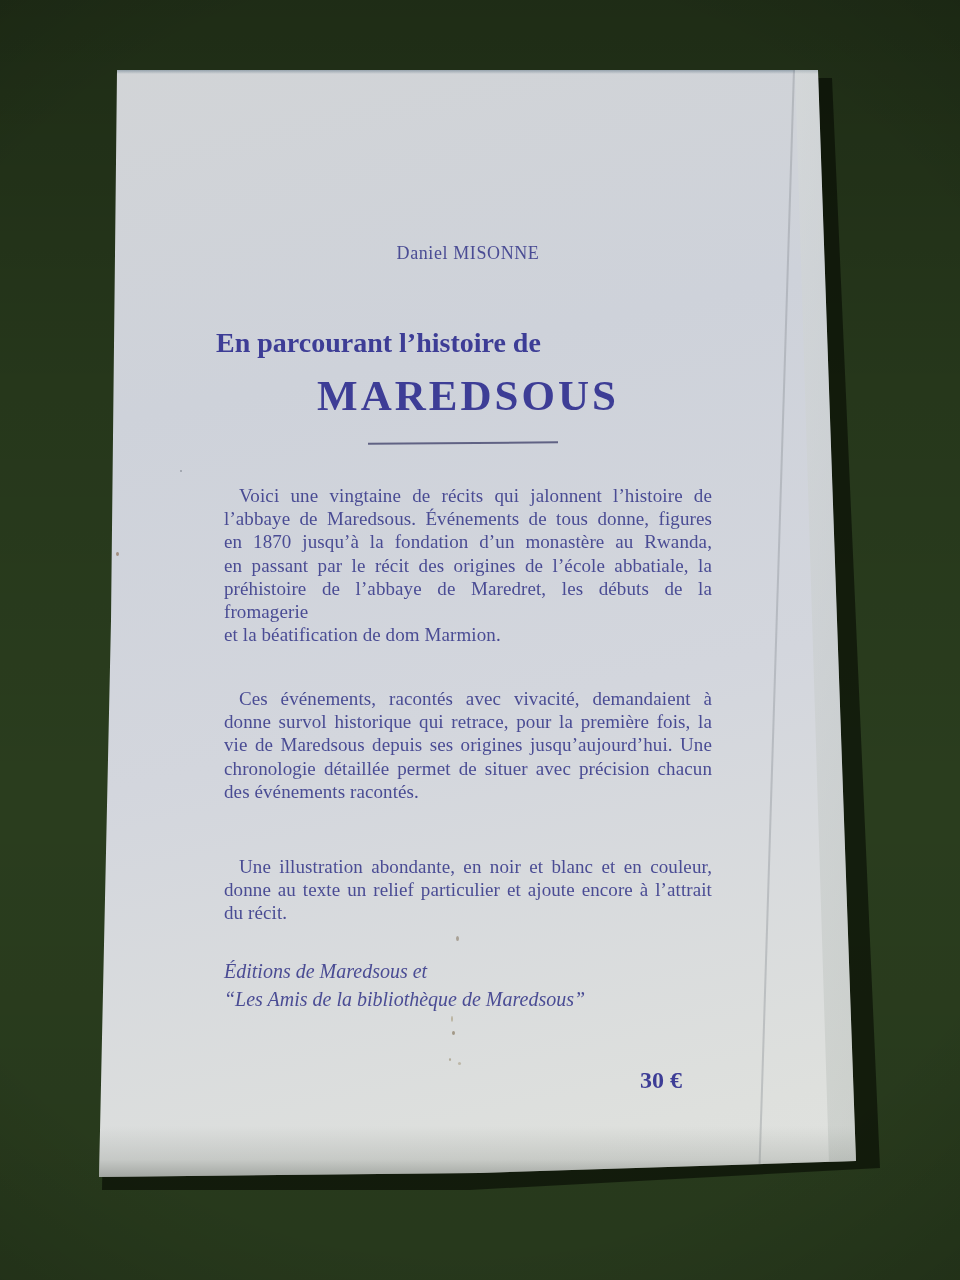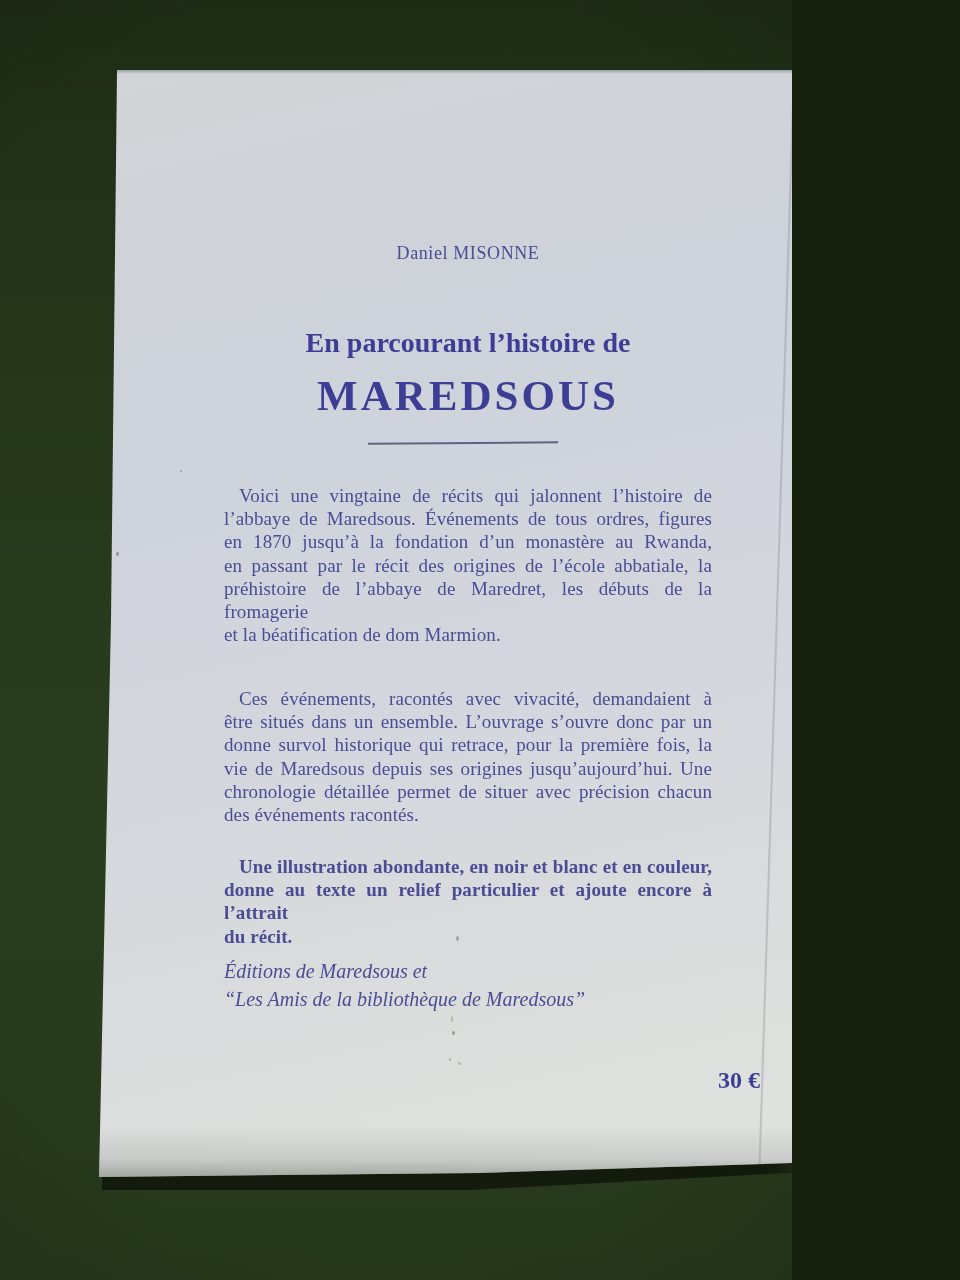--- a/index.html
+++ b/index.html
@@ -1,17 +1,17 @@
 <!DOCTYPE html>
 <html style="--background-green: #2a3d1e; --paper: #d6d8da; --ink-body: #4a4c94; --ink-title: #3d3d96; --divider-line: #606284;"><head>
 <meta charset="utf-8">
 <style>
   html, body { margin: 0; padding: 0; background: #16200d; }
   .scene {
-    position: relative; width: 792px; height: 1280px; overflow: hidden;
+    position: relative; width: 960px; height: 1280px; overflow: hidden;
     background:
       radial-gradient(125% 95% at 48% 48%, rgba(0,0,0,0) 52%, rgba(0,0,0,0.38) 100%),
       linear-gradient(180deg, rgba(0,0,0,0.28) 0%, rgba(0,0,0,0.10) 30%, rgba(0,0,0,0) 62%, rgba(0,0,0,0.08) 100%),
       var(--background-green, #2a3d1e);
   }
   .book-shadow {
     position: absolute; inset: 0;
     clip-path: polygon(124px 80px, 832px 78px, 880px 1168px, 470px 1190px, 102px 1190px);
     background: rgba(5, 9, 2, 0.6);
     filter: blur(15px);
@@ -40,53 +40,53 @@
     background: linear-gradient(180deg, rgba(0,0,0,0) 0%, rgba(118,124,116,0.22) 65%, rgba(88,94,86,0.45) 100%);
   }
   .content { position: absolute; inset: 0; filter: blur(0.35px); }
 
   .author {
     position: absolute; left: 224px; top: 241px; width: 488px;
     font: 18px/24px "Liberation Serif", serif; text-align: center;
     letter-spacing: 0.6px; color: var(--ink-body, #4a4c94);
   }
   .title-line1 {
-    position: absolute; left: 224px; top: 327px; width: 488px;
-    font: bold 28px/32px "Liberation Serif", serif; text-align: center;
+    position: absolute; left: 216px; top: 327px; width: 488px;
+    font: bold 28px/32px "Liberation Serif", serif; text-align: left;
     color: var(--ink-title, #3d3d96);
   }
   .title-line2 {
     position: absolute; left: 224px; top: 371px; width: 488px;
     font: bold 43px/50px "Liberation Serif", serif; text-align: center;
     letter-spacing: 3px; color: var(--ink-title, #3d3d96);
   }
   .divider {
     position: absolute; left: 368px; top: 442px; width: 190px; height: 2px;
     background: var(--divider-line, #606284); transform: rotate(-0.4deg);
   }
   .para {
     position: absolute; left: 224px; width: 488px;
     font: 19px/23.2px "Liberation Serif", serif;
     color: var(--ink-body, #4a4c94); letter-spacing: 0.1px;
   }
   .para-1 { top: 484px; }
   .para-2 { top: 687px; }
-  .para-3 { top: 855px; font-weight: bold; }
+  .para-3 { top: 855px; }
   .para .tline { text-align: justify; text-align-last: justify; }
   .para .tline:last-child { text-align-last: left; }
   .para .tline:first-child { text-indent: 15px; }
 
   .publisher {
     position: absolute; left: 224px; top: 957px; width: 488px;
     font: italic 20px/28px "Liberation Serif", serif; text-align: left;
     color: var(--ink-body, #4a4c94);
   }
   .price {
     position: absolute; left: 640px; top: 1066px; width: 120px;
-    font: bold 24px/28px "Liberation Serif", serif; text-align: right;
+    font: bold 24px/28px "Liberation Serif", serif; text-align: left;
     color: var(--ink-title, #3d3d96);
   }
   .speck { position: absolute; border-radius: 50%; }
   .s1 { left: 116px; top: 552px; width: 3px; height: 4px; background: #8a6a52; opacity: .65; }
   .s2 { left: 451px; top: 1016px; width: 2px; height: 6px; background: #9a8a60; opacity: .5; }
   .s3 { left: 452px; top: 1031px; width: 3px; height: 4px; background: #7d6a4e; opacity: .6; }
   .s4 { left: 449px; top: 1058px; width: 2px; height: 3px; background: #8a7a58; opacity: .5; }
   .s5 { left: 458px; top: 1062px; width: 3px; height: 3px; background: #9a8a68; opacity: .45; }
   .s6 { left: 456px; top: 936px; width: 3px; height: 5px; background: #6e5a40; opacity: .45; }
   .s7 { left: 180px; top: 470px; width: 2px; height: 2px; background: #555a66; opacity: .45; }
@@ -103,29 +103,28 @@
     <div class="bottom-shade"></div>
 
     <div class="content">
       <div class="author">Daniel MISONNE</div>
       <div class="title-line1">En parcourant l’histoire de</div>
       <div class="title-line2">MAREDSOUS</div>
       <div class="divider"></div>
 
       <div class="para para-1">
           <div class="tline">Voici une vingtaine de récits qui jalonnent l’histoire de</div>
-          <div class="tline">l’abbaye de Maredsous. Événements de tous ordres, figures</div>
+          <div class="tline">l’abbaye de Maredsous. Événements de tous donne, figures</div>
           <div class="tline">en 1870 jusqu’à la fondation d’un monastère au Rwanda,</div>
           <div class="tline">en passant par le récit des origines de l’école abbatiale, la</div>
           <div class="tline">préhistoire de l’abbaye de Maredret, les débuts de la fromagerie</div>
           <div class="tline">et la béatification de dom Marmion.</div>
         </div>
       <div class="para para-2">
           <div class="tline">Ces événements, racontés avec vivacité, demandaient à</div>
-          <div class="tline">être situés dans un ensemble. L’ouvrage s’ouvre donc par un</div>
           <div class="tline">donne survol historique qui retrace, pour la première fois, la</div>
           <div class="tline">vie de Maredsous depuis ses origines jusqu’aujourd’hui. Une</div>
           <div class="tline">chronologie détaillée permet de situer avec précision chacun</div>
           <div class="tline">des événements racontés.</div>
         </div>
       <div class="para para-3">
           <div class="tline">Une illustration abondante, en noir et blanc et en couleur,</div>
           <div class="tline">donne au texte un relief particulier et ajoute encore à l’attrait</div>
           <div class="tline">du récit.</div>
         </div>

